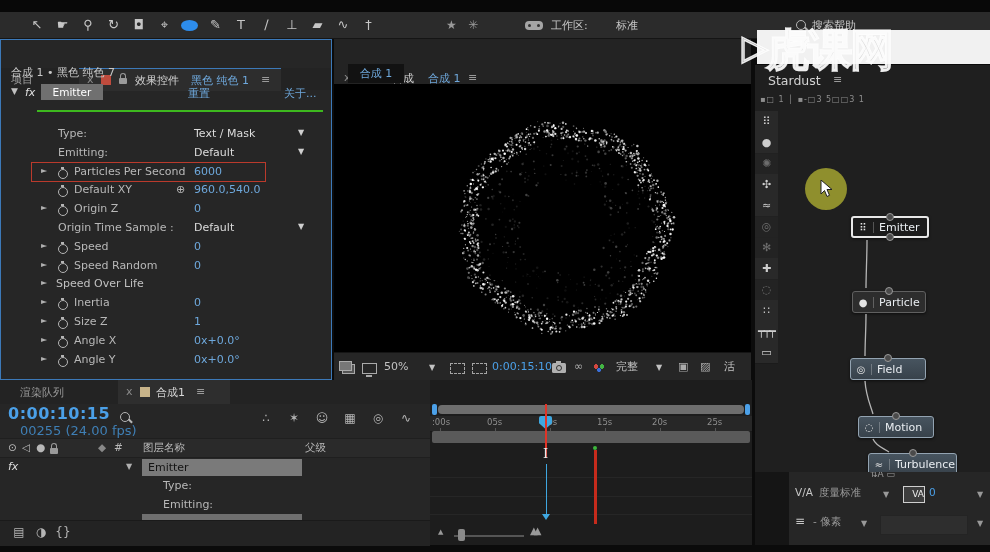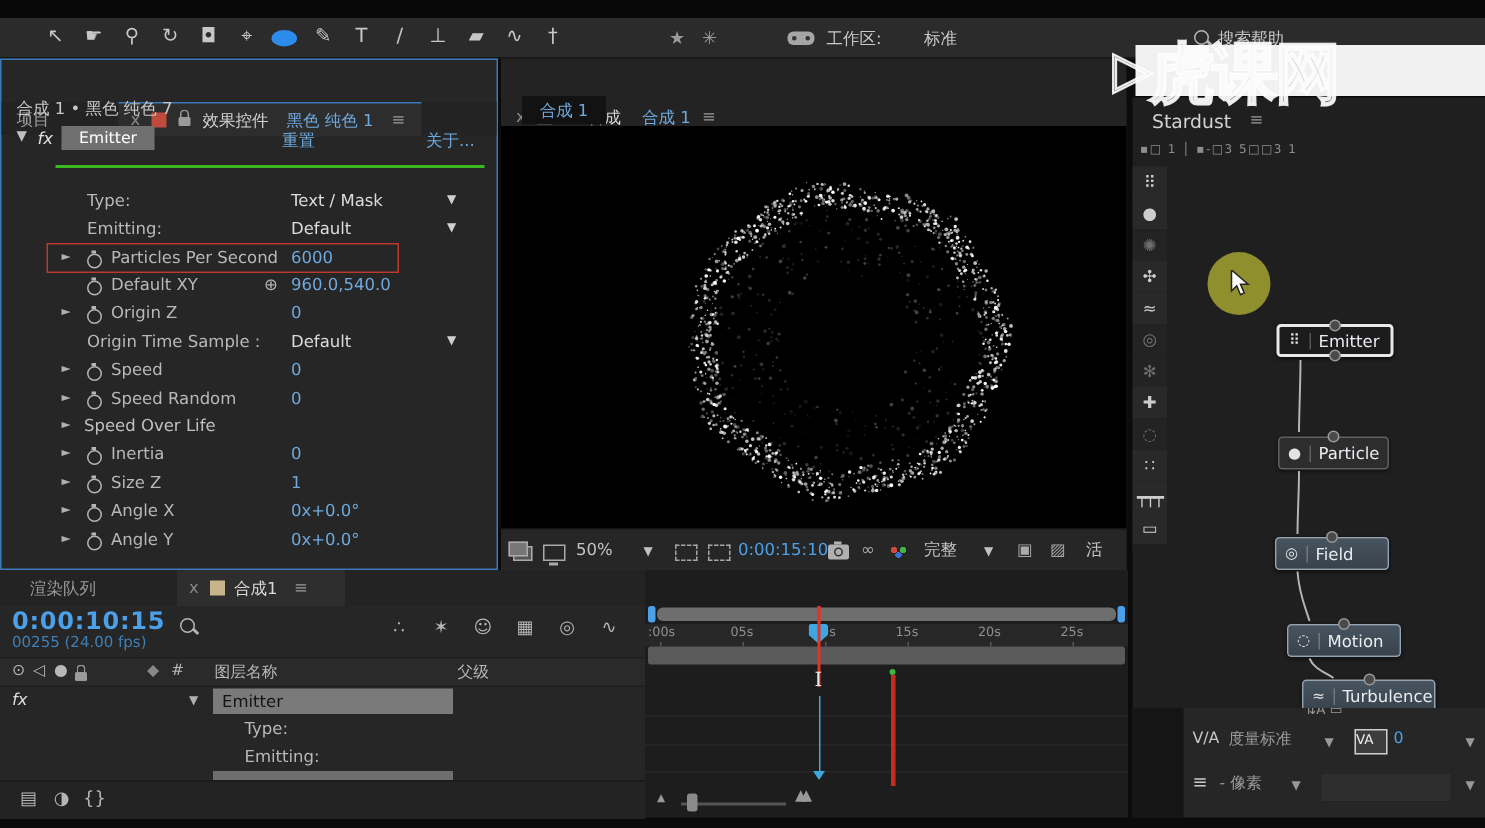--- a/index.html
+++ b/index.html
@@ -96,21 +96,21 @@
   .n-field{left:72px;top:247px;width:76px;}
   .n-motion{left:80px;top:305px;width:76px;}
   .n-turb{left:90px;top:342px;width:89px;}
   #sd-status{position:absolute;left:0;bottom:0;width:235px;height:17px;background:#0d0d0d;color:#e8e8e8;font-weight:bold;font-size:11px;line-height:17px;padding-left:6px;box-sizing:border-box;}
 
   
   #tl-left{left:0;top:380px;width:430px;height:165px;background:#262626;}
   #tl-tabs{position:absolute;left:0;top:0;width:430px;height:24px;background:#232323;}
   #tl-activetab{position:absolute;left:118px;top:0;width:112px;height:24px;background:#2e2e2e;}
   #tl-timecode{position:absolute;left:8px;top:24px;font-size:16px;font-weight:bold;color:#4ba0e8;letter-spacing:.5px;}
-  #tl-frameinfo{position:absolute;left:8px;top:43px;font-size:10px;color:#3f7fb5;}
+  #tl-frameinfo{position:absolute;left:20px;top:43px;font-size:13px;color:#3f7fb5;}
   #tl-search{position:absolute;left:120px;top:32px;}
   .tl-icons{position:absolute;left:256px;top:28px;width:170px;height:20px;}
   .tl-ic{position:absolute;left:calc(var(--i)*28px);top:0;width:20px;height:20px;color:#b5b5b5;font-size:12px;text-align:center;line-height:20px;}
   #tl-header{position:absolute;left:0;top:58px;width:430px;height:20px;background:#2a2a2a;border-top:1px solid #1f1f1f;border-bottom:1px solid #1f1f1f;font-size:10.5px;color:#b8b8b8;box-sizing:border-box;}
   #tl-header .h{position:absolute;top:2px;}
   .lrow{position:absolute;left:0;width:430px;height:19px;color:#b8b8b8;}
   #tl-chip{position:absolute;left:142px;top:1px;width:160px;height:17px;background:#7a7a7a;color:#141414;font-size:11px;line-height:17px;padding-left:6px;box-sizing:border-box;}
   #tl-chip2{position:absolute;left:142px;top:134px;width:160px;height:10px;background:#6f6f6f;}
   #tl-toggles{position:absolute;left:0;top:140px;width:430px;height:25px;background:#232323;border-top:1px solid #1a1a1a;}
   .tg{position:absolute;left:calc(10px + var(--i)*22px);top:2px;width:18px;height:18px;color:#b5b5b5;font-size:12px;text-align:center;line-height:18px;}
@@ -135,21 +135,21 @@
   #marker-red{position:absolute;left:164px;top:70px;width:2.5px;height:74px;background:#c62b1c;}
   #zoomctl .m1{position:absolute;left:8px;top:148px;font-size:7px;color:#999;}
   #zoomctl .track{position:absolute;left:24px;top:155px;width:70px;height:2px;background:#555;}
   #zoomctl .knob{position:absolute;left:28px;top:149px;width:7px;height:12px;background:#8a8a8a;border-radius:2px;}
   #zoomctl .m2{position:absolute;left:100px;top:145px;font-size:10px;color:#999;letter-spacing:-4px;}
 
   
   #charpanel{left:755px;top:472px;width:235px;height:73px;background:#262626;overflow:hidden;}
   #char-dark{position:absolute;left:0;top:0;width:34px;height:73px;background:#151515;}
   #charpanel .t{position:absolute;color:#9a9a9a;font-size:10.5px;}
-  #va-box{position:absolute;left:148px;top:14px;width:20px;height:15px;border:1px solid #cfcfcf;background:#3d3d3d;color:#eee;font-size:9px;text-align:left;line-height:15px;}
+  #va-box{position:absolute;left:148px;top:14px;width:20px;height:15px;border:1px solid #cfcfcf;background:#3d3d3d;color:#eee;font-size:9px;text-align:right;line-height:15px;}
   #unit-dd{position:absolute;left:125px;top:43px;width:86px;height:18px;background:#2e2e2e;border:1px solid #242424;}
   .ddv{position:absolute;font-size:8px;color:#999;}
 </style>
 </head>
 <body>
 
 <div id="app">
 
   <div class="pan" id="topstrip"></div>
   <div class="pan" id="toolbar">

